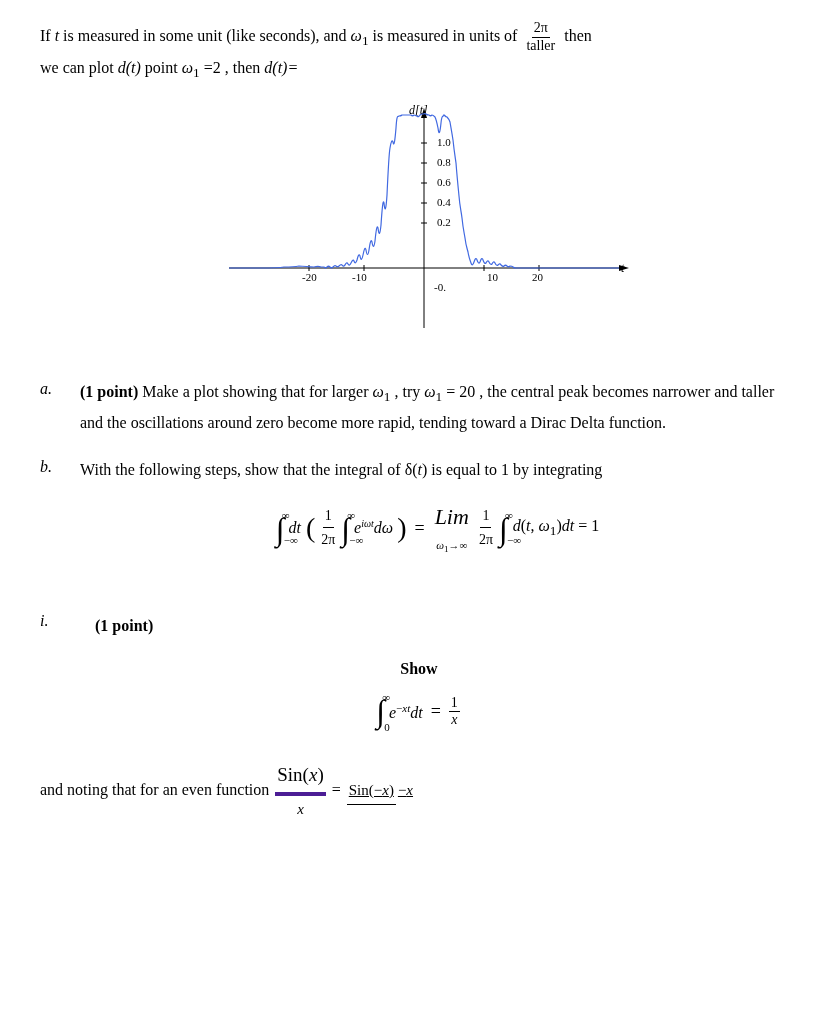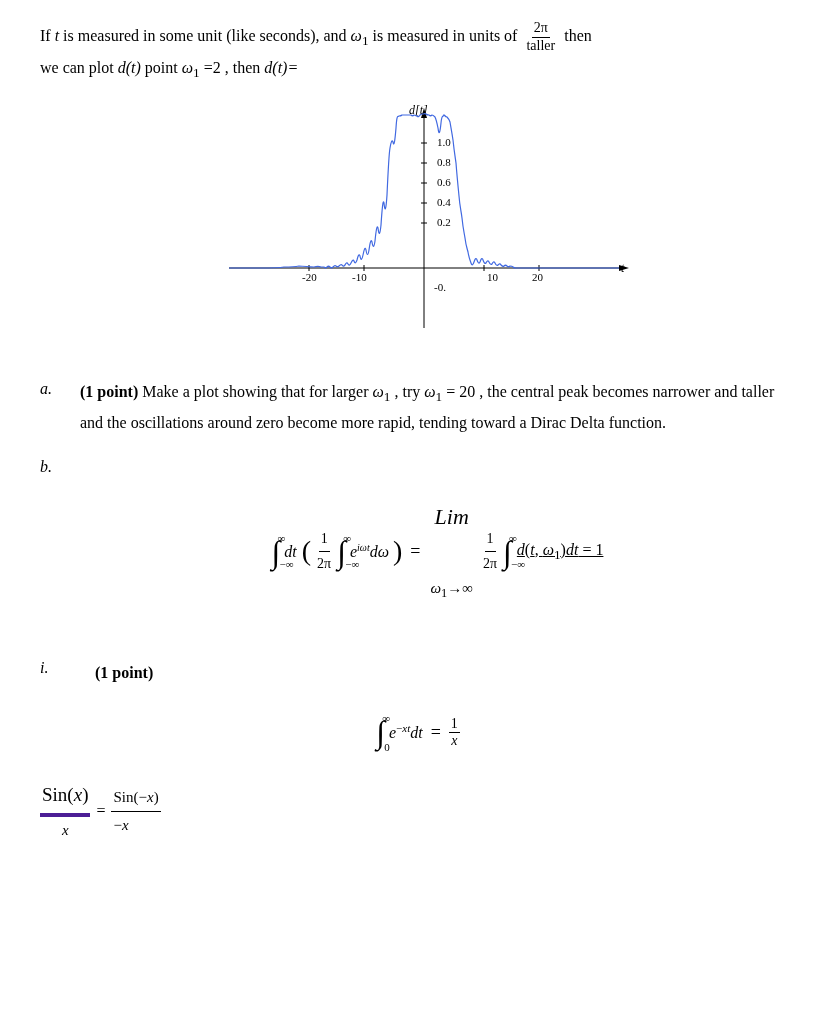--- a/index.html
+++ b/index.html
@@ -87,29 +87,28 @@
       padding: 0 2px;
       text-align: center;
       font-size: 14px;
     }
     .lim-block {
       display: inline-flex;
       flex-direction: column;
       align-items: center;
       vertical-align: middle;
       margin: 0 4px;
-      gap: 40px;
     }
     .lim-block .lim-word {
       font-style: italic;
       font-size: 22px;
       font-weight: normal;
     }
     .lim-block .lim-sub {
-      font-size: 15px;
+      font-size: 11px;
       text-align: center;
     }
     .int-equation {
       display: flex;
       justify-content: center;
       align-items: center;
       margin: 8px 0 15px 0;
     }
     .and-noting {
       margin-left: 0;
@@ -253,20 +252,21 @@
     <div class="section-label">a.</div>
     <div class="section-content">
       <span class="bold-point">(1 point)</span>
       <span>  Make a plot showing that for larger <span class="italic">ω</span><sub>1</sub> , try <span class="italic">ω</span><sub>1</sub> = 20 , the central peak becomes narrower and taller and the oscillations around zero become more rapid, tending toward a Dirac Delta function.</span>
     </div>
   </div>
 
   <div class="section-b">
     <div class="section-label">b.</div>
     <div class="section-content">
+      <span>With the following steps, show that the integral of δ(<span class="italic">t</span>) is equal to 1 by integrating</span>
       <br>
       
       
       <div class="equation-block">
 
         <span style="position:relative; display:inline-block; vertical-align:middle; margin-right:1px;">
           <span style="font-size:32px; line-height:0.8; vertical-align:middle;">∫</span>
           <span style="position:absolute; bottom:-8px; left:8px; font-size:11px;">−∞</span>
           <span style="position:absolute; top:-8px; left:6px; font-size:11px;">∞</span>
         </span>
@@ -295,53 +295,57 @@
         <span class="math-frac" style="margin-left:4px;">
           <span class="n">1</span>
           <span class="d">2π</span>
         </span>
 
         <span style="position:relative; display:inline-block; vertical-align:middle; margin: 0 2px;">
           <span style="font-size:32px; line-height:0.8; vertical-align:middle;">∫</span>
           <span style="position:absolute; bottom:-8px; left:8px; font-size:11px;">−∞</span>
           <span style="position:absolute; top:-8px; left:6px; font-size:11px;">∞</span>
         </span>
-        <span style="vertical-align:middle; margin:0 3px;text-decoration:underline;"><span class="italic">d</span>(<span class="italic">t</span>, <span class="italic">ω</span><sub>1</sub>)<span class="italic">dt</span> = 1</span>
+        <span style="vertical-align:middle; margin:0 3px;"><span class="italic">d</span>(<span class="italic">t</span>, <span class="italic">ω</span><sub>1</sub>)<span class="italic">dt</span> = 1</span>
       </div>
     </div>
   </div>
 
   <div style="height: 20px;"></div>
   <div class="section-b" style="align-items: flex-start;">
     <div style="min-width:55px; font-style:italic; font-size:16px;">i.</div>
     <div class="section-content">
       <span class="bold-point">(1 point)</span>
     </div>
   </div>
 
+  <div style="text-align:center; margin-top: 5px;">
+    <span style="font-weight:bold;">Show</span>
+  </div>
 
   <div class="int-equation">
     <span style="position:relative; display:inline-block; vertical-align:middle; margin-right:2px;">
       <span style="font-size:32px; line-height:0.8; vertical-align:middle;">∫</span>
       <span style="position:absolute; bottom:-8px; left:8px; font-size:11px;">0</span>
       <span style="position:absolute; top:-8px; left:6px; font-size:11px;">∞</span>
     </span>
     <span style="vertical-align:middle; margin: 16px 2px;"><span class="italic">e</span><sup style="font-size:11px;">−<span class="italic">xt</span></sup><span class="italic">dt</span></span>
     <span style="vertical-align:middle; margin: 0 6px; font-size:18px;">=</span>
     <span class="math-frac">
       <span class="n">1</span>
       <span class="d"><span class="italic">x</span></span>
     </span>
   </div>
 
   <div class="and-noting" style="margin-top: 20px; display:flex; align-items:center; flex-wrap:wrap; gap:6px;">
+    <span>and noting that for an even function</span>
     <span style="display:inline-flex; flex-direction:column; align-items:center; vertical-align:middle;">
       <span style="border-bottom:4px solid #4c1d95; padding: 0 2px; font-size:19px;">Sin(<span class="italic">x</span>)</span>
       <span style="padding:0 2px; font-size:15px;"><span class="italic">x</span></span>
     </span>
     <span>=</span>
-    <span style="display:inline-flex; flex-direction:column; vertical-align:middle;">
+    <span style="display:inline-flex; flex-direction:row; vertical-align:middle;text-decoration:underline;">
       <span style="border-bottom:1px solid #000; padding: 0 2px; font-size:15px;">Sin(−<span class="italic">x</span>)</span>
       <span style="padding:0 2px; font-size:15px;">−<span class="italic">x</span></span>
     </span>
   </div>
 
 </div>
 
 </body></html>

